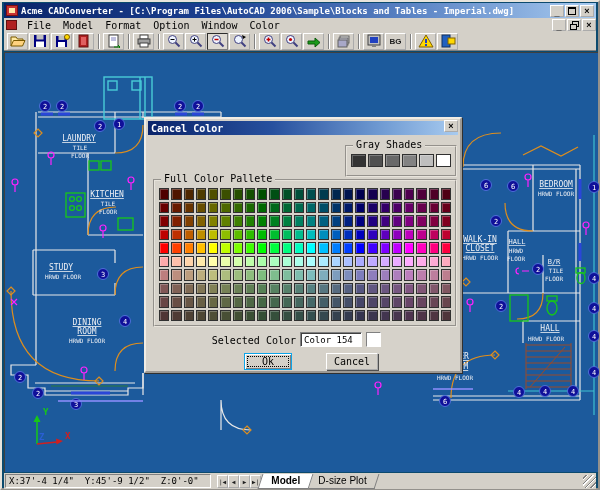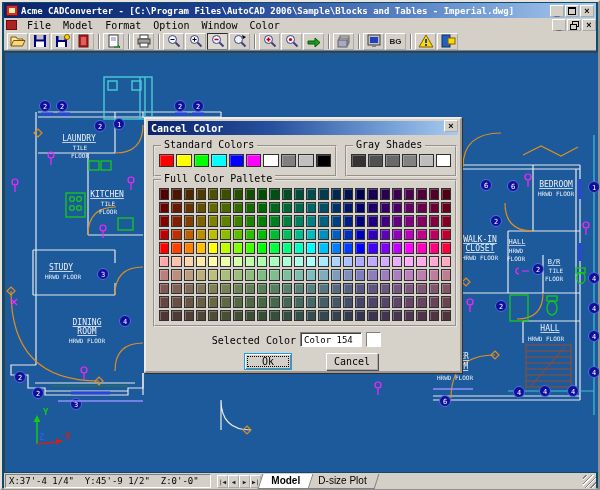--- a/index.html
+++ b/index.html
@@ -528,35 +528,20 @@
       </g>
     </svg>
   </div>
 
   <div class="dialog">
     <div class="dlg-title">
       <span>Cancel Color</span>
     </div>
     <div class="dlg-close">×</div>
 
-    <div class="groupbox" style="left:7px;top:26px;width:184px;height:32px">
-      <span class="grouplabel">Standard Colors</span>
-      <div class="swrow" id="std-colors" style="grid-template-columns:repeat(10,1fr)">
-          <div class="swatch" title="#FF0000" style="background: rgb(255, 0, 0);"></div>
-          <div class="swatch" title="#FFFF00" style="background: rgb(255, 255, 0);"></div>
-          <div class="swatch" title="#00FF00" style="background: rgb(0, 255, 0);"></div>
-          <div class="swatch" title="#00FFFF" style="background: rgb(0, 255, 255);"></div>
-          <div class="swatch" title="#0000FF" style="background: rgb(0, 0, 255);"></div>
-          <div class="swatch" title="#FF00FF" style="background: rgb(255, 0, 255);"></div>
-          <div class="swatch" title="#FFFFFF" style="background: rgb(255, 255, 255);"></div>
-          <div class="swatch" title="#808080" style="background: rgb(128, 128, 128);"></div>
-          <div class="swatch" title="#C0C0C0" style="background: rgb(192, 192, 192);"></div>
-          <div class="swatch" title="#000000" style="background: rgb(0, 0, 0);"></div>
-        </div>
-    </div>
     <div class="groupbox" style="left:7px;top:60px;width:304px;height:148px">
       <span class="grouplabel">Full Color Pallete</span>
       <div id="palette-grid">
           <div class="swatch" style="background: rgb(79, 0, 0);"></div>
           <div class="swatch" style="background: rgb(79, 20, 0);"></div>
           <div class="swatch" style="background: rgb(79, 39, 0);"></div>
           <div class="swatch" style="background: rgb(79, 59, 0);"></div>
           <div class="swatch" style="background: rgb(79, 79, 0);"></div>
           <div class="swatch" style="background: rgb(59, 79, 0);"></div>
           <div class="swatch" style="background: rgb(39, 79, 0);"></div>

